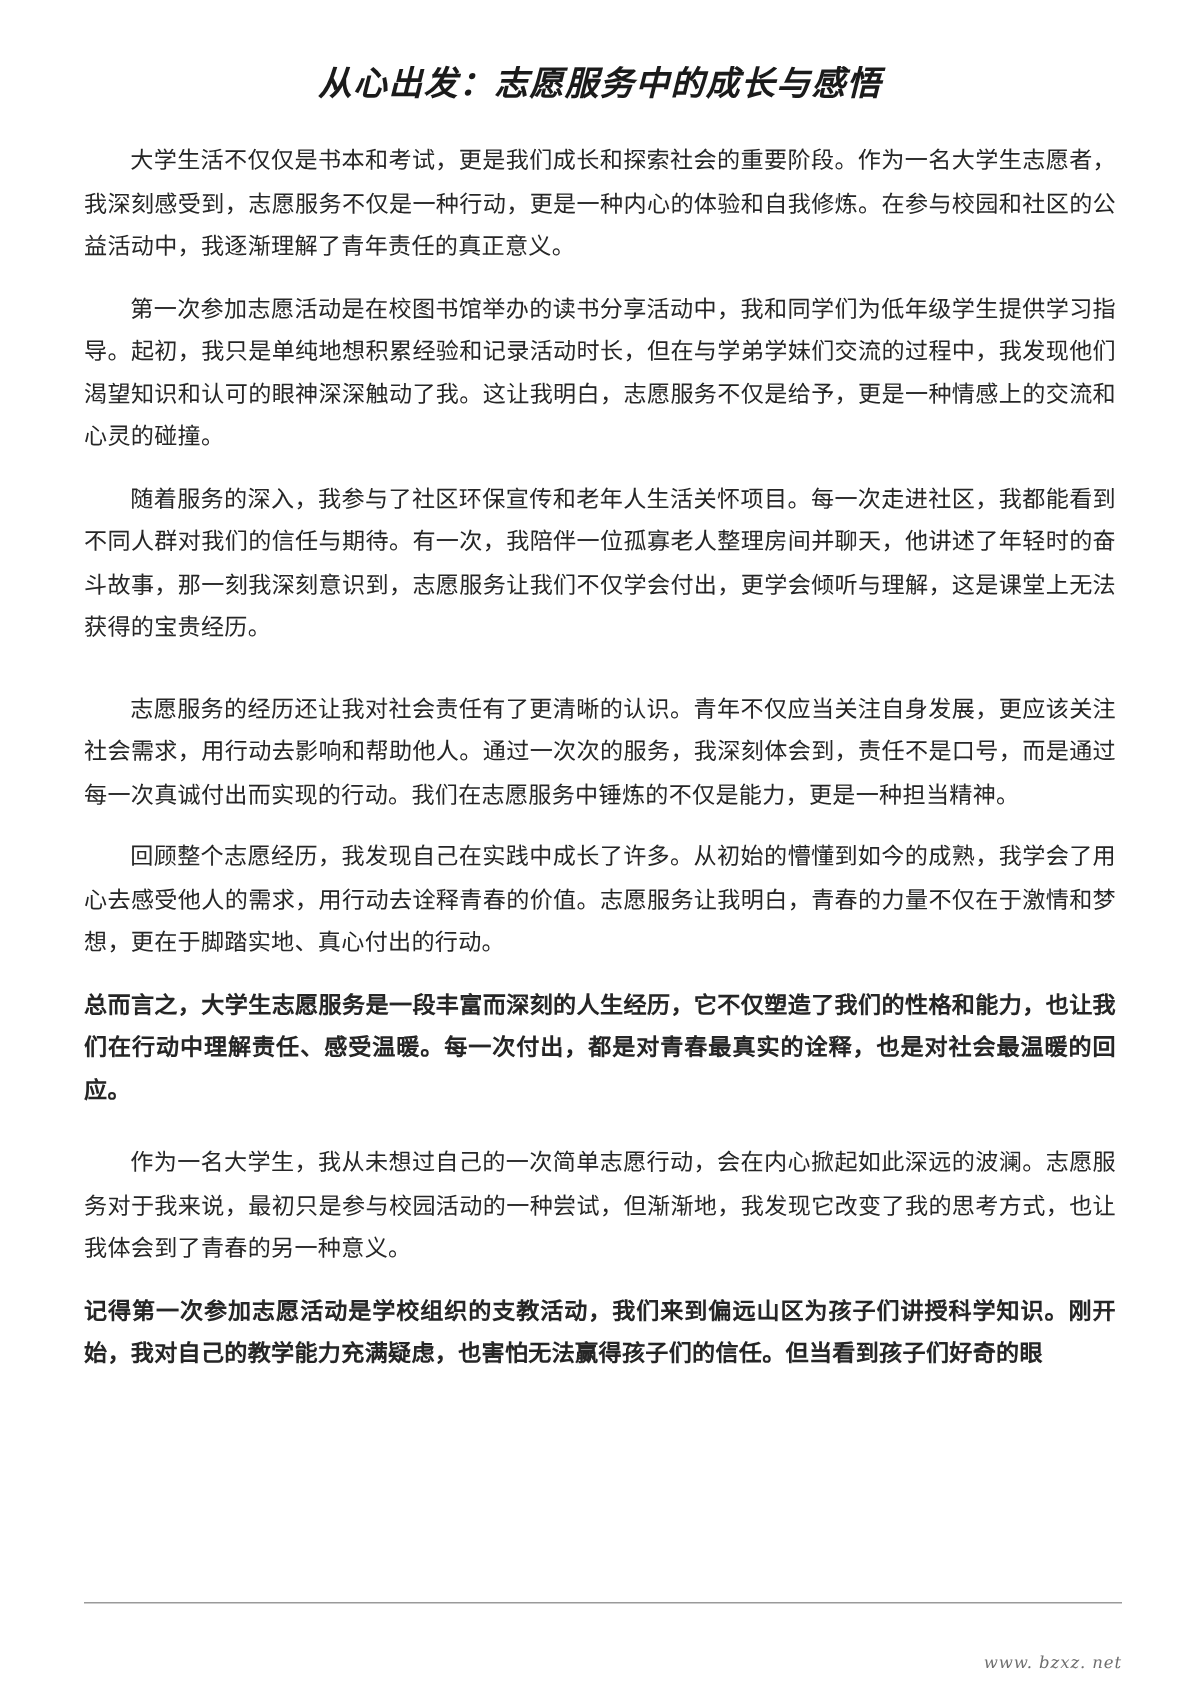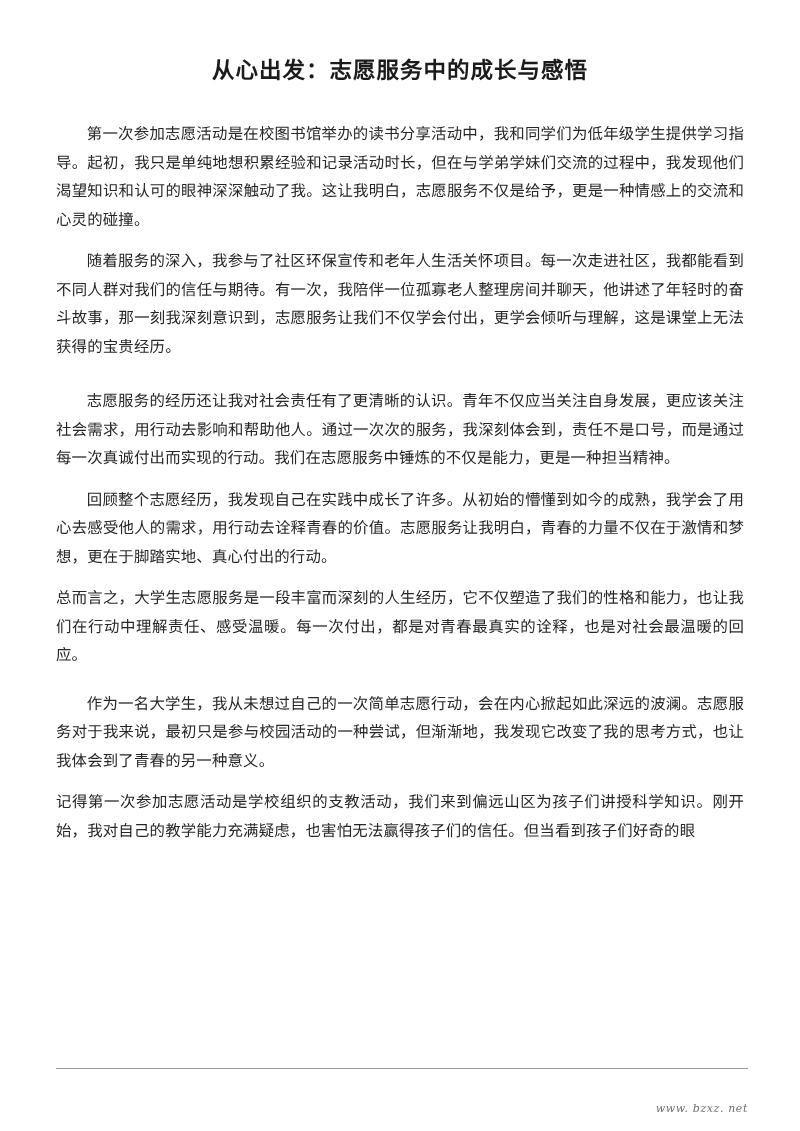--- a/index.html
+++ b/index.html
@@ -50,36 +50,36 @@
     font-family: "DejaVu Sans", "Liberation Sans", sans-serif;
     font-weight: 700;
     font-size: 22.5px;
     letter-spacing: 1px;
     color: #1b1b1b;
     margin: 0;
     padding: 0;
     line-height: 1.3;
   }
 
-  .title-1 { padding-top: 56px; }
+  .title-1 { padding-top: 42px; font-style: italic; }
   .title-2 { padding-top: 76px; }
 
   .para {
     font-size: 15.4px;
     line-height: 1.85;
     text-align: justify;
     text-justify: inter-ideograph;
     margin: 0;
     padding: 0;
     color: #262626;
     letter-spacing: 0.2px;
   }
 
   .para.indent { text-indent: 2em; }
-  .para.noindent { text-indent: 0; }
+  .para.noindent { text-indent: 0; font-weight: bold; }
 
   .block-gap { height: 13px; }
   .after-title-gap { height: 22px; }
   .after-title-gap-2 { height: 20px; }
 
   
   .footer-rule {
     position: absolute;
     left: 56px;
     top: 1068px;
@@ -106,20 +106,21 @@
 
 <div class="page">
 
 
   <div class="content">
 
     <h1 class="doc-title title-1">从心出发：志愿服务中的成长与感悟</h1>
 
     <div class="after-title-gap"></div>
 
+    <p class="para indent">大学生活不仅仅是书本和考试，更是我们成长和探索社会的重要阶段。作为一名大学生志愿者，我深刻感受到，志愿服务不仅是一种行动，更是一种内心的体验和自我修炼。在参与校园和社区的公益活动中，我逐渐理解了青年责任的真正意义。</p>
     <div class="block-gap"></div>
 
     <p class="para indent">第一次参加志愿活动是在校图书馆举办的读书分享活动中，我和同学们为低年级学生提供学习指导。起初，我只是单纯地想积累经验和记录活动时长，但在与学弟学妹们交流的过程中，我发现他们渴望知识和认可的眼神深深触动了我。这让我明白，志愿服务不仅是给予，更是一种情感上的交流和心灵的碰撞。</p>
     <div class="block-gap"></div>
 
     <p class="para indent">随着服务的深入，我参与了社区环保宣传和老年人生活关怀项目。每一次走进社区，我都能看到不同人群对我们的信任与期待。有一次，我陪伴一位孤寡老人整理房间并聊天，他讲述了年轻时的奋斗故事，那一刻我深刻意识到，志愿服务让我们不仅学会付出，更学会倾听与理解，这是课堂上无法获得的宝贵经历。</p>
     <div class="block-gap"></div>
 
     <div class="block-gap"></div>
 

